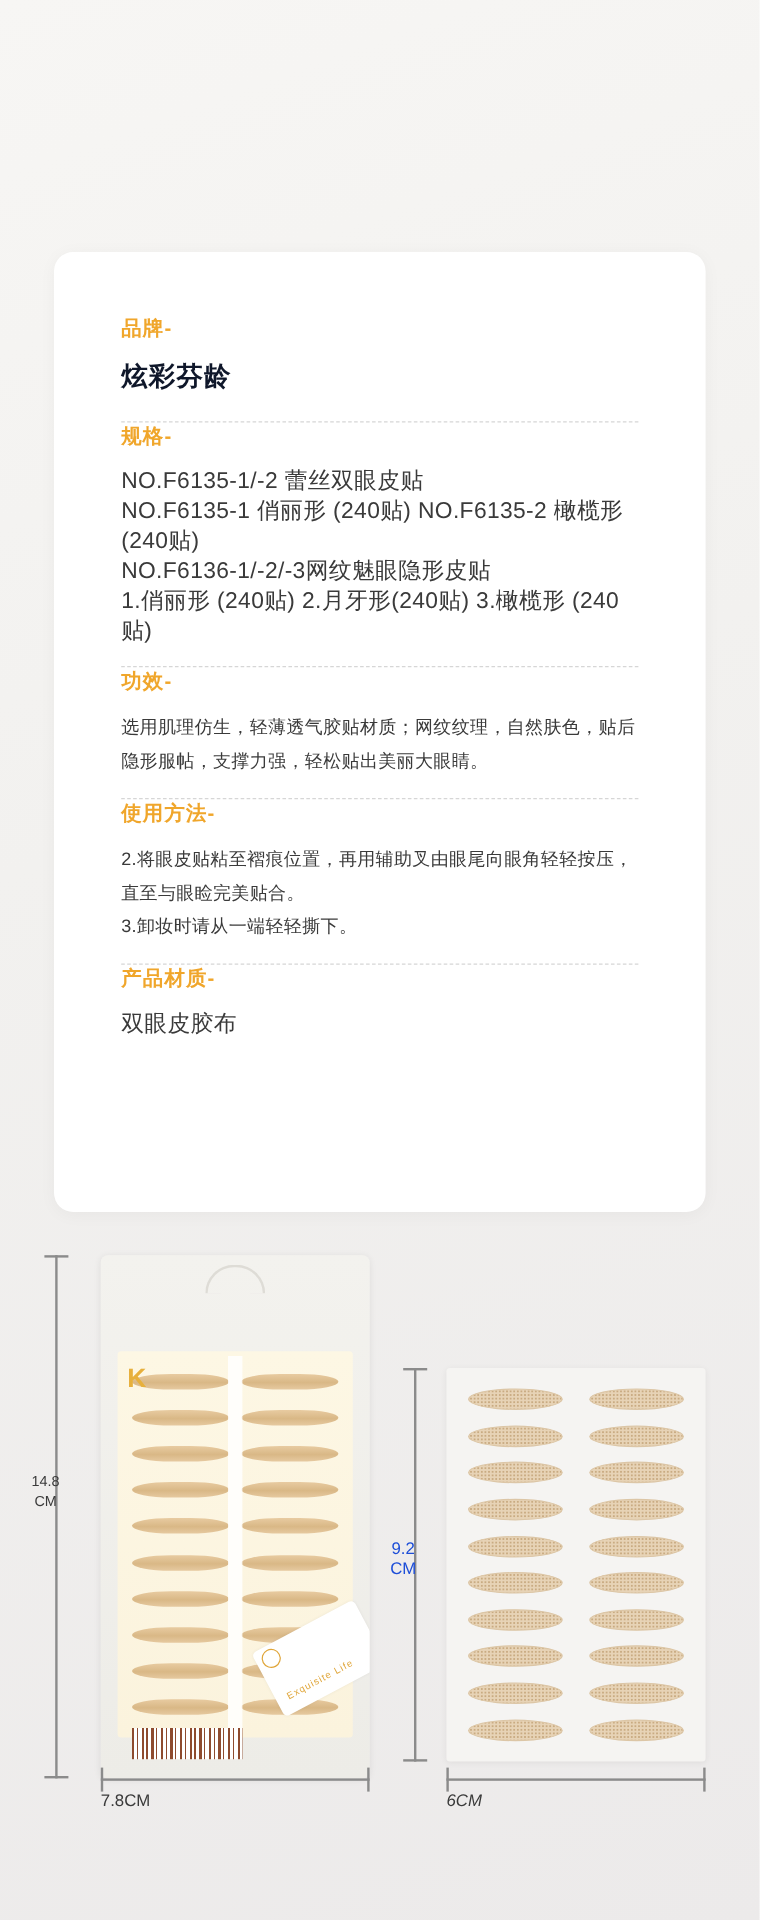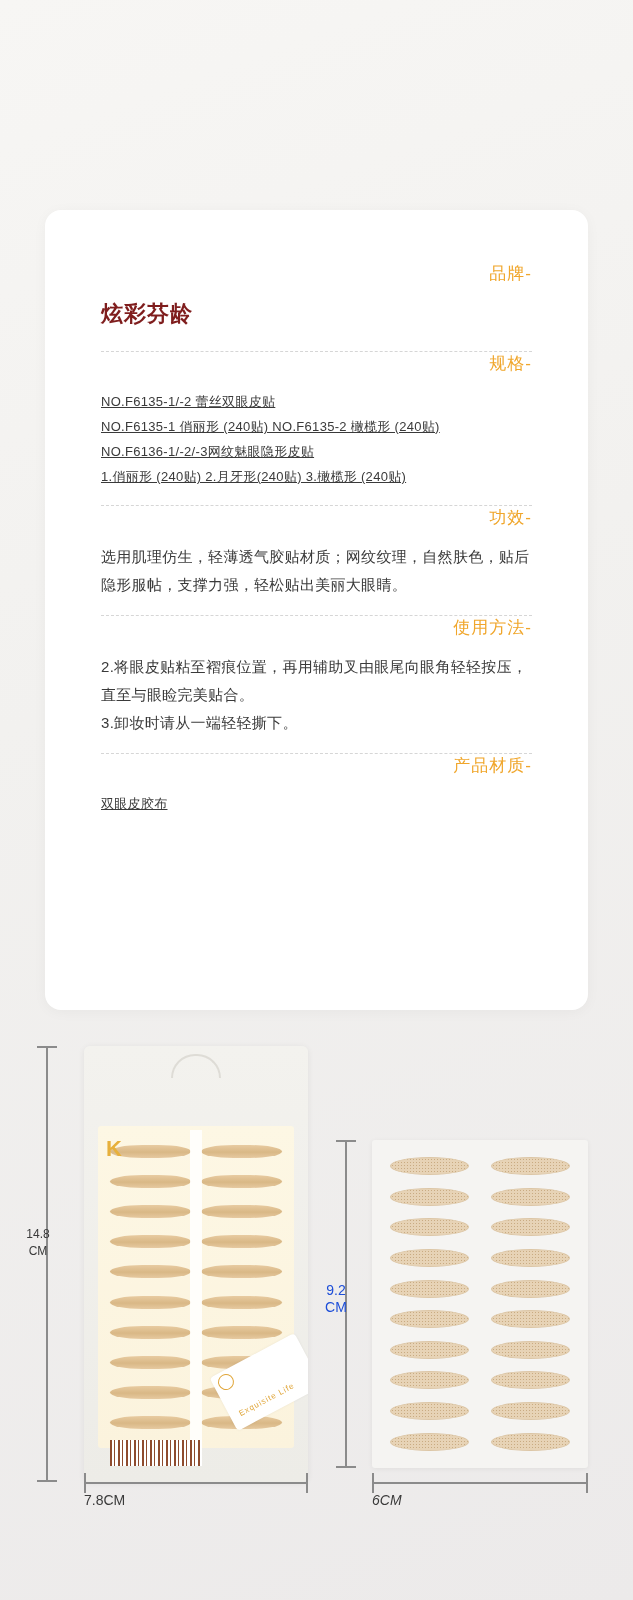--- a/index.html
+++ b/index.html
@@ -64,39 +64,37 @@
   }
   .divider {
     border: none;
     border-top: 1px dashed #d6d6d6;
     margin: 0;
     height: 0;
   }
   .sec-title {
     color: #f0a62b;
     font-size: 17px;
-    font-weight: normal;
+    font-weight: bold;
     margin: 0 0 14px 0;
     letter-spacing: 1px;
-    text-align: right;
   }
   .brand-name {
     font-size: 22px;
     font-weight: bold;
-    color: #7f1d1d;
+    color: #0f172a;
     margin: 0 0 6px 0;
     letter-spacing: 1px;
   }
   .body-line {
-    font-size: 13px;
+    font-size: 19px;
     line-height: 25px;
     color: #3a3a3a;
     margin: 0;
     letter-spacing: 0.3px;
-    text-decoration: underline;
   }
   .body-para {
     font-size: 15px;
     line-height: 28px;
     color: #3a3a3a;
     margin: 0;
     letter-spacing: 0.3px;
   }
 
   

